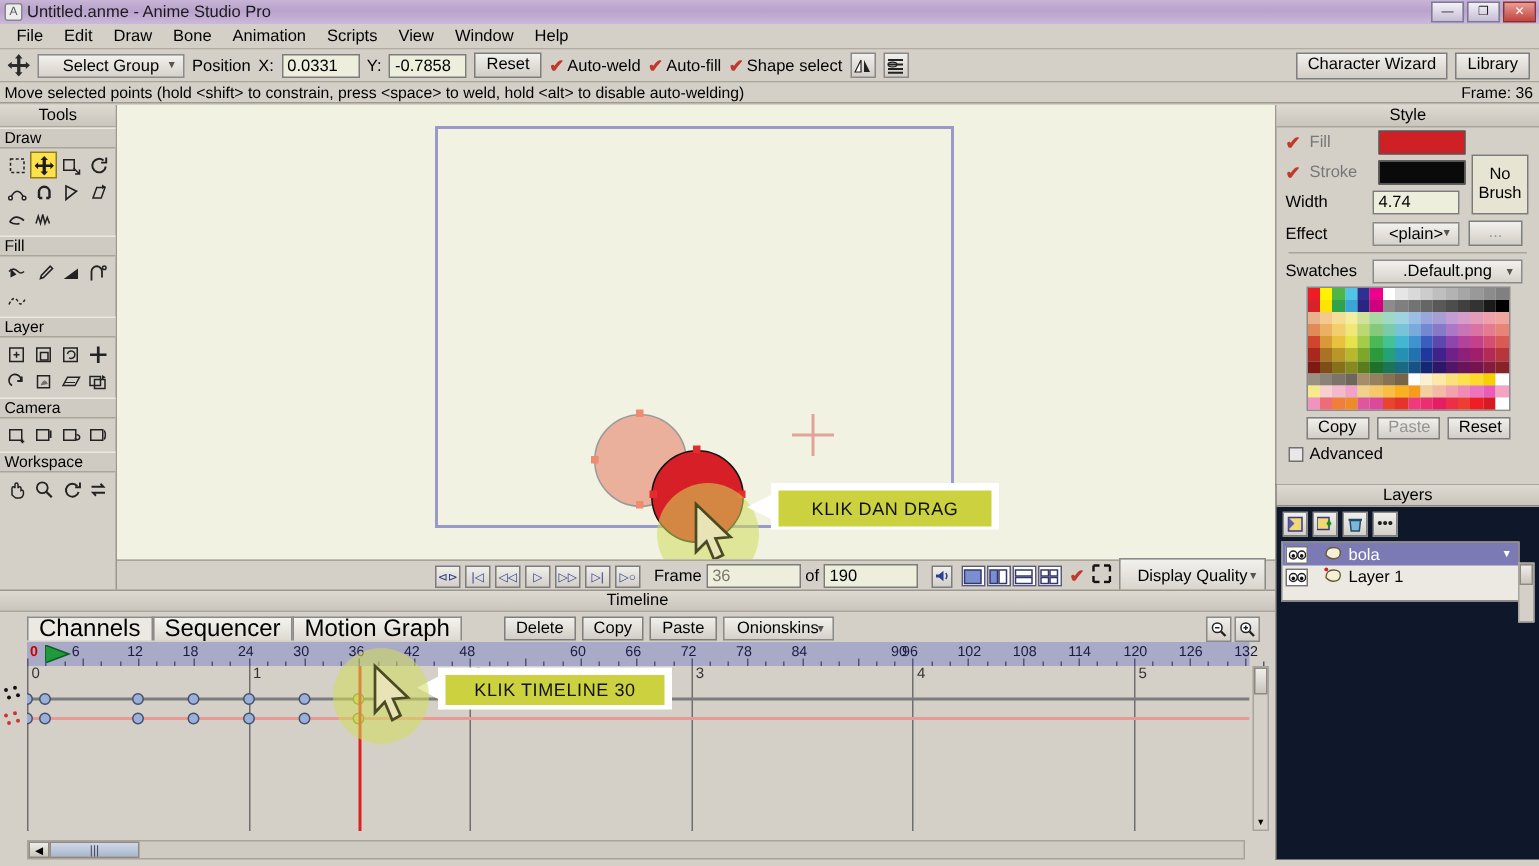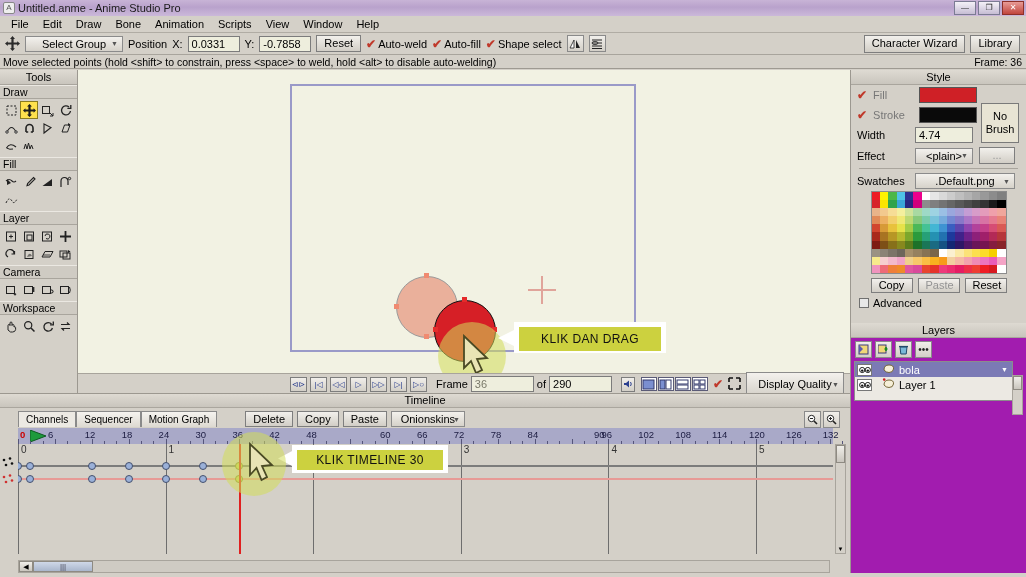--- a/index.html
+++ b/index.html
@@ -151,21 +151,21 @@
     width:38px;height:40px;border:1px solid #7a7a7a; background:#e8e4d4;
     font-size:11px; text-align:center; line-height:13px; padding-top:6px; color:#000;
   }
   .swgrid{ display:grid; grid-template-columns:repeat(16,1fr); width:136px; height:83px; margin:0 auto;
            border:1px solid #8c8c8c; }
   .swgrid div{ width:100%; height:100%; }
 
   
   .layerspanel{
     position:absolute; left:850px; top:323px; width:176px; height:250px;
-    background:#a21caf; border-left:1px solid #9c9890;
+    background:#0f172a; border-left:1px solid #9c9890;
   }
   .layerrow{
     display:flex; align-items:center; height:15px; gap:4px; padding-left:2px; font-size:11px;
   }
   .layerrow.sel{ background:#7b7ab5; color:#fff; }
   .eye{
     width:15px;height:12px;border:1px solid #777; background:#fff;
     display:flex;align-items:center;justify-content:center; font-size:8px; color:#222;
   }
 
@@ -173,21 +173,21 @@
   .tlpanel{
     position:absolute; left:0px; top:393px; width:850px; height:184px;
     background:#d4d0c8; border-top:1px solid #9c9890;
   }
   .tltitle{ height:14px; text-align:center; font-size:11px; line-height:13px;
             background:linear-gradient(180deg,#dedad2,#c9c5bd); border-bottom:1px solid #aaa69e;}
   .tlbtns{ display:flex; align-items:center; height:20px; padding:2px 0 0 18px; gap:0px;}
   .tab{
     height:16px; border:1px solid #8a8a8a; border-bottom:none;
     background:linear-gradient(180deg,#f5f3ef,#ddd9d1);
-    font-size:10px; padding:0 7px; line-height:15px;
+    font-size:16px; padding:0 7px; line-height:15px;
   }
   .tab.active{ background:#ece9e3; }
   .ruler{
     position:absolute; left:18px; top:34px; width:815px; height:16px;
     background:#a9a9c8; font-size:9.5px; color:#1b1b40;
   }
   .ruler .tick{ position:absolute; top:1px; }
   .ruler .tickline{ position:absolute; bottom:0; width:1px; height:3px; background:#55557a;}
   .tlgrid{
     position:absolute; left:18px; top:50px; width:815px; height:110px;
@@ -527,21 +527,21 @@
         <div class="pbtn">|◁</div>
         <div class="pbtn">◁◁</div>
         <div class="pbtn">▷</div>
         <div class="pbtn">▷▷</div>
         <div class="pbtn">▷|</div>
         <div class="pbtn">▷○</div>
       </div>
     <span class="lbl" style="margin-left:6px;">Frame</span>
     <div class="txtfield" style="width:78px;color:#7a7a6a;">36</div>
     <span class="lbl">of</span>
-    <div class="txtfield" style="width:78px;">290</div>
+    <div class="txtfield" style="width:78px;">190</div>
     <div class="pbtn" style="margin-left:6px;">
       <svg width="11" height="10" viewBox="0 0 11 10">
           <path d="M1 4 h2 L6 1.5 v7 L3 6 H1 Z" fill="#2b3f8f"></path>
           <path d="M7.5 3 q1.5 2 0 4" stroke="#2b3f8f" fill="none" stroke-width="1"></path>
         </svg>
     </div>
     <div style="flex:1"></div>
     <div style="display:flex;gap:1px;align-items:center;margin-right:6px;">
       <div class="viewbtn">
           <svg width="13" height="11">

